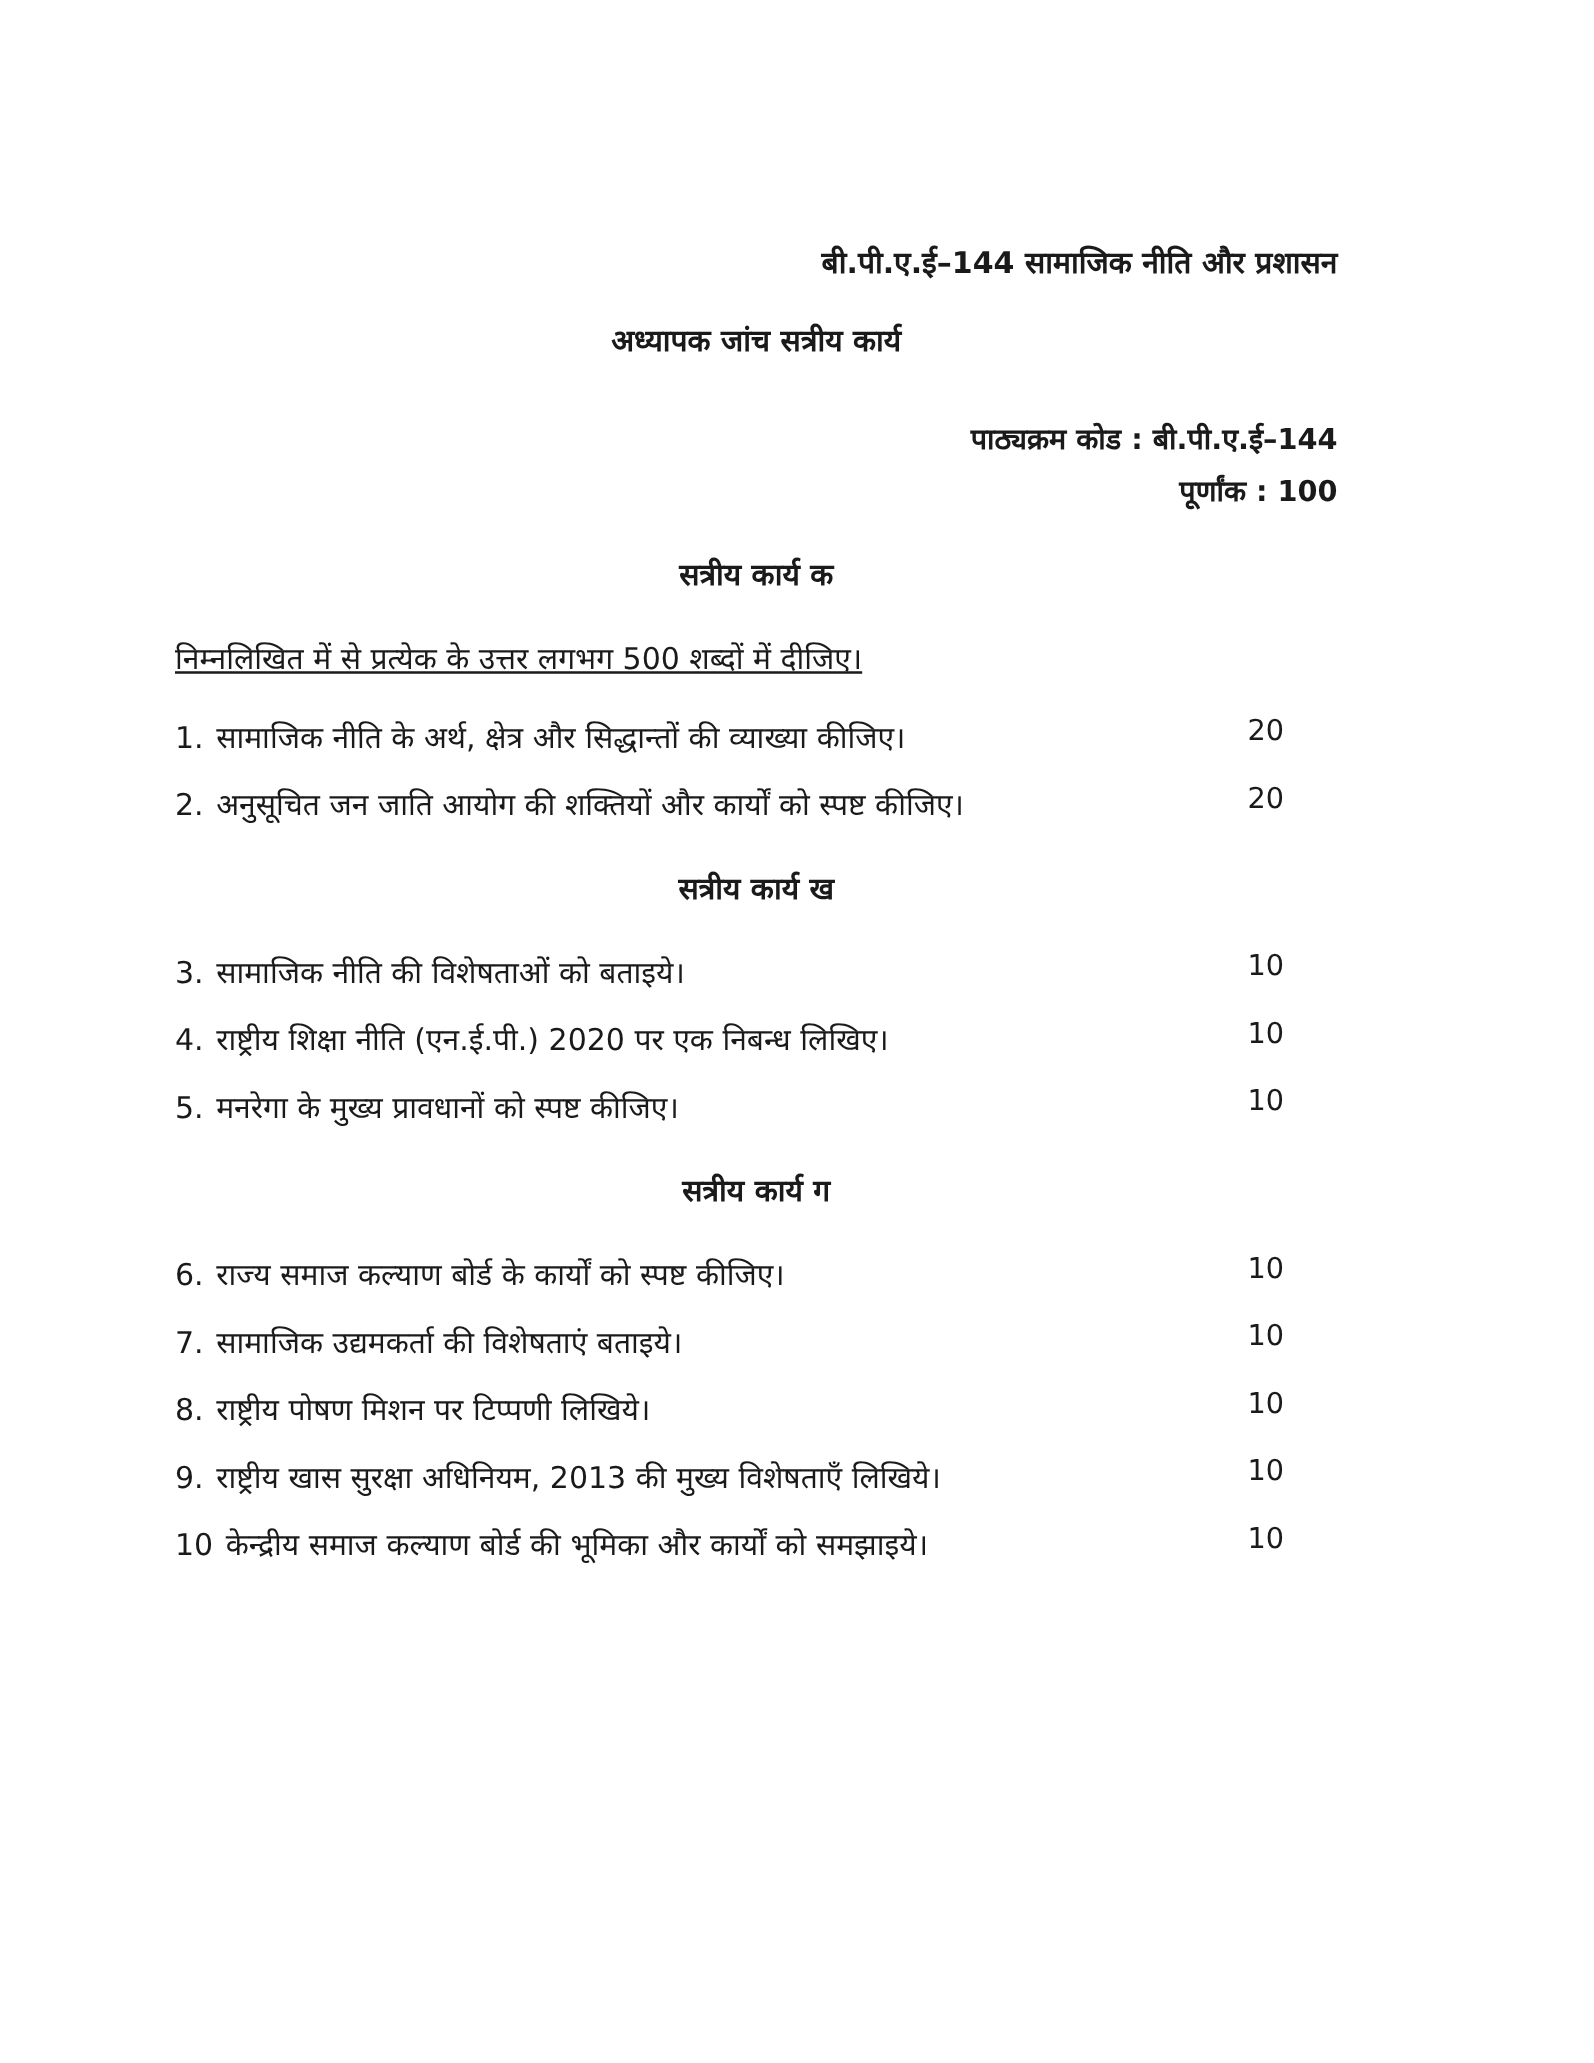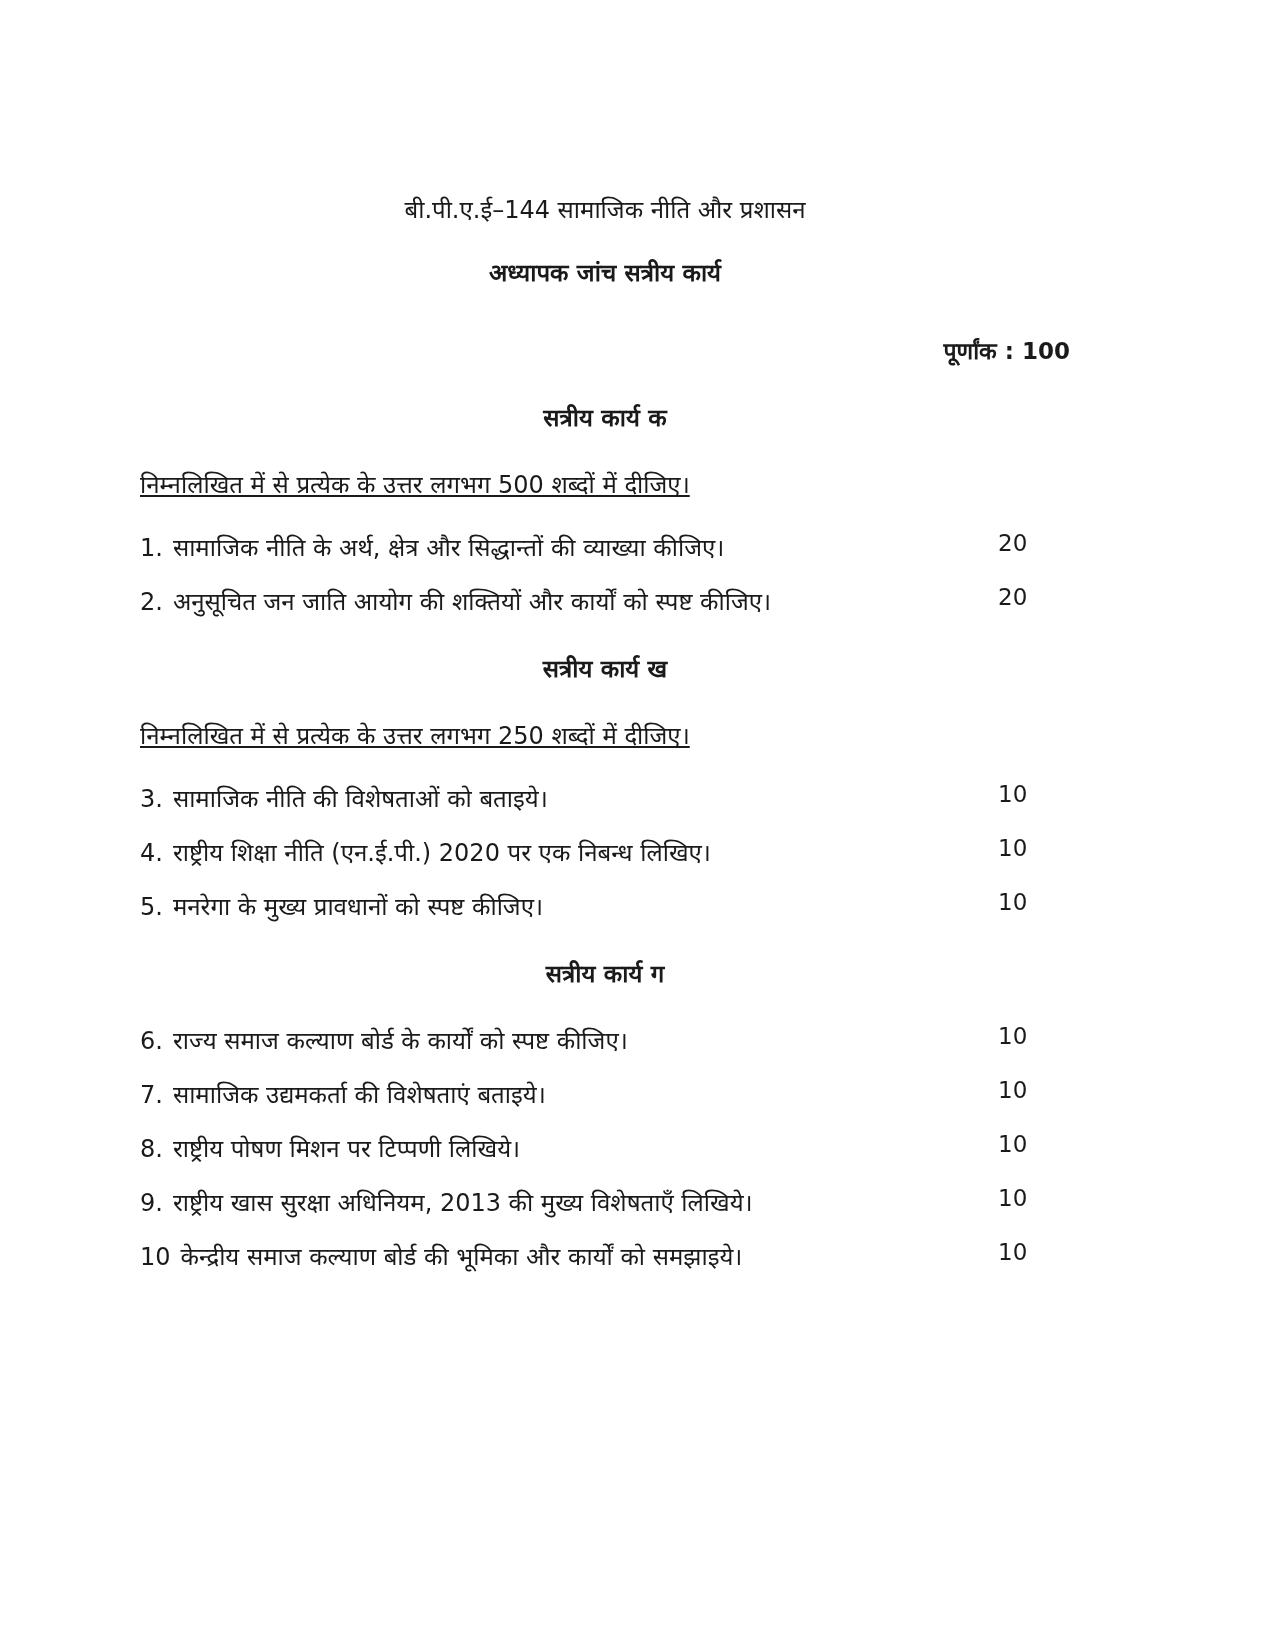--- a/index.html
+++ b/index.html
@@ -15,22 +15,22 @@
     -webkit-font-smoothing: antialiased;
   }
   .page {
     box-sizing: border-box;
     width: 1275px;
     height: 1650px;
     padding: 192px 205px 40px 140px;
     overflow: hidden;
   }
   .title {
-    text-align: center;
-    font-weight: normal;
+    text-align: right;
+    font-weight: bold;
     font-size: 24px;
     margin-bottom: 30px;
   }
   .subtitle {
     text-align: center;
     font-weight: bold;
     font-size: 24px;
     margin-bottom: 46px;
   }
   .meta {
@@ -81,41 +81,41 @@
 </style>
 </head>
 <body>
 
 <div class="page">
 
   <div class="title">बी.पी.ए.ई–144 सामाजिक नीति और प्रशासन</div>
   <div class="subtitle">अध्यापक जांच सत्रीय कार्य</div>
 
   <div class="meta">
+    <div class="meta-line">पाठ्यक्रम कोड : बी.पी.ए.ई–144</div>
     <div class="meta-line">पूर्णांक : 100</div>
   </div>
 
   <div class="section">
     <div class="section-heading">सत्रीय कार्य क</div>
     <div class="instruction">निम्नलिखित में से प्रत्येक के उत्तर लगभग 500 शब्दों में दीजिए।</div>
 
     <div class="question">
       <span class="q-left"><span class="q-number">1.</span><span>सामाजिक नीति के अर्थ, क्षेत्र और सिद्धान्तों की व्याख्या कीजिए।</span></span>
       <span class="q-marks">20</span>
     </div>
 
     <div class="question">
       <span class="q-left"><span class="q-number">2.</span><span>अनुसूचित जन जाति आयोग की शक्तियों और कार्यों को स्पष्ट कीजिए।</span></span>
       <span class="q-marks">20</span>
     </div>
   </div>
 
   <div class="section">
     <div class="section-heading">सत्रीय कार्य ख</div>
-    <div class="instruction">निम्नलिखित में से प्रत्येक के उत्तर लगभग 250 शब्दों में दीजिए।</div>
 
     <div class="question">
       <span class="q-left"><span class="q-number">3.</span><span>सामाजिक नीति की विशेषताओं को बताइये।</span></span>
       <span class="q-marks">10</span>
     </div>
 
     <div class="question">
       <span class="q-left"><span class="q-number">4.</span><span>राष्ट्रीय शिक्षा नीति (एन.ई.पी.) 2020 पर एक निबन्ध लिखिए।</span></span>
       <span class="q-marks">10</span>
     </div>

